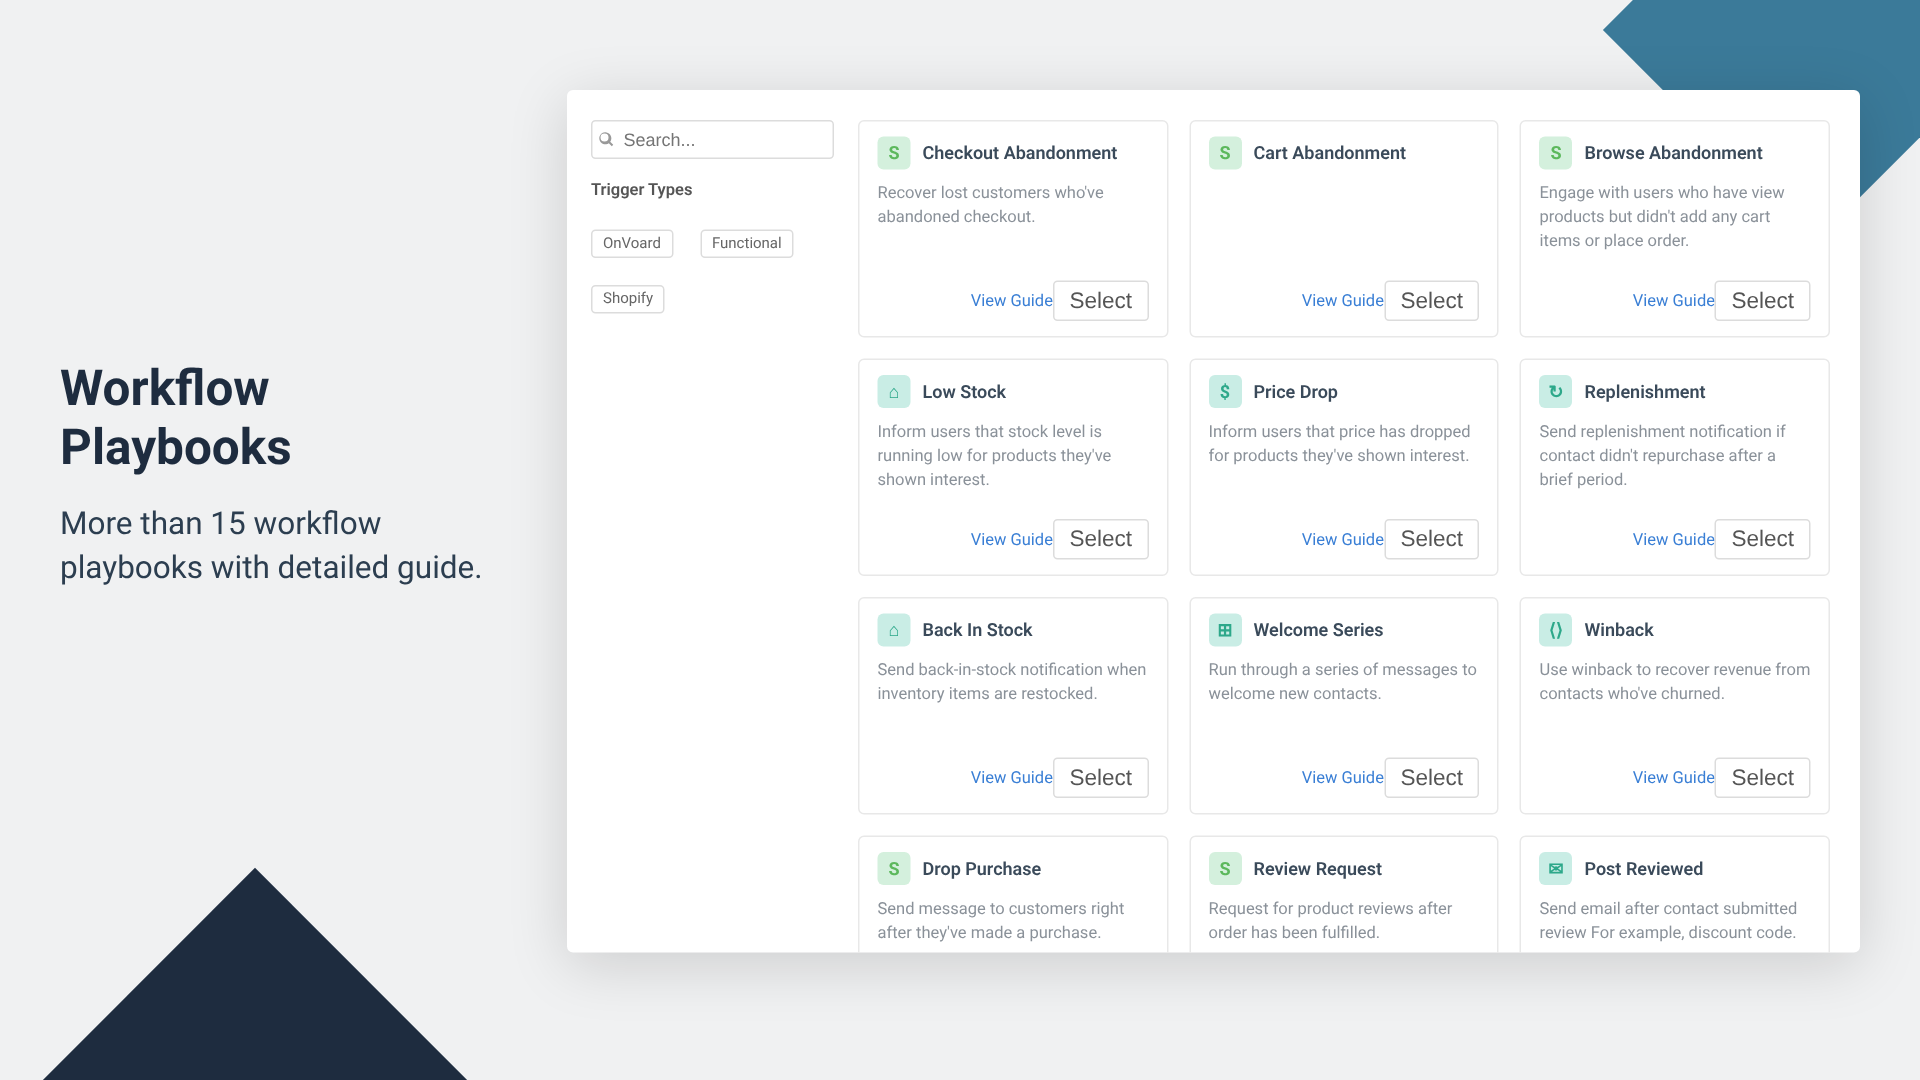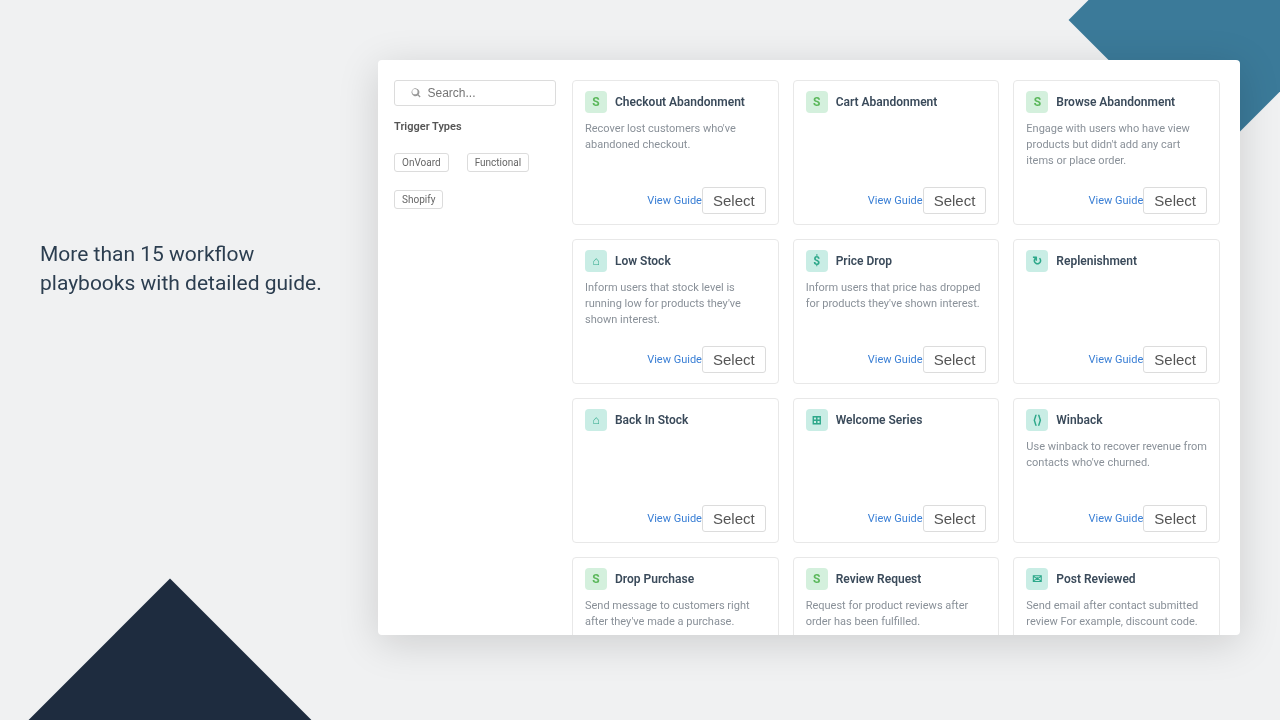--- a/index.html
+++ b/index.html
@@ -68,21 +68,21 @@
 }
 .sidebar-col {
   width: 162px;
   flex-shrink: 0;
 }
 .search-box {
   display: flex;
   align-items: center;
   border: 1px solid #dcdcdc;
   border-radius: 3px;
-  padding: 5px 16px;
+  padding: 5px 4px;
   margin-bottom: 14px;
 }
 .search-box svg { width: 12px; height: 12px; fill: #999; margin-right: 6px; }
 .search-input {
   border: none;
   outline: none;
   font-size: 12px;
   color: #888;
   width: 100%;
   background: transparent;
@@ -170,20 +170,21 @@
 }
 .card.partial { height: 90px; }
 </style>
 </head>
 <body>
 
 <div class="bg-diamond-top"></div>
 <div class="bg-diamond-bottom"></div>
 
 <div class="left-panel">
+  <div class="left-title">Workflow Playbooks</div>
   <div class="left-subtitle">More than 15 workflow playbooks with detailed guide.</div>
 </div>
 
 <div class="app-window">
   <div class="app-content">
     <div class="sidebar-col">
       <div class="search-box">
         <svg viewBox="0 0 16 16">
             <path d="M11.7 10.3a6 6 0 1 0-1.4 1.4l3 3 1.4-1.4-3-3zM6 10a4 4 0 1 1 0-8 4 4 0 0 1 0 8z"></path>
           </svg>
@@ -249,40 +250,43 @@
           <div class="card-footer">
             <a class="view-guide">View Guide</a>
             <button class="select-btn">Select</button>
           </div>
         </div>
         <div class="card">
           <div class="card-header">
             <div class="card-icon icon-functional">↻</div>
             <div class="card-title">Replenishment</div>
           </div>
+          <div class="card-desc">Send replenishment notification if contact didn't repurchase after a brief period.</div>
           <div class="card-footer">
             <a class="view-guide">View Guide</a>
             <button class="select-btn">Select</button>
           </div>
         </div>
         <div class="card">
           <div class="card-header">
             <div class="card-icon icon-functional">⌂</div>
             <div class="card-title">Back In Stock</div>
           </div>
+          <div class="card-desc">Send back-in-stock notification when inventory items are restocked.</div>
           <div class="card-footer">
             <a class="view-guide">View Guide</a>
             <button class="select-btn">Select</button>
           </div>
         </div>
         <div class="card">
           <div class="card-header">
             <div class="card-icon icon-onvoard">⊞</div>
             <div class="card-title">Welcome Series</div>
           </div>
+          <div class="card-desc">Run through a series of messages to welcome new contacts.</div>
           <div class="card-footer">
             <a class="view-guide">View Guide</a>
             <button class="select-btn">Select</button>
           </div>
         </div>
         <div class="card">
           <div class="card-header">
             <div class="card-icon icon-onvoard">⟨⟩</div>
             <div class="card-title">Winback</div>
           </div>

